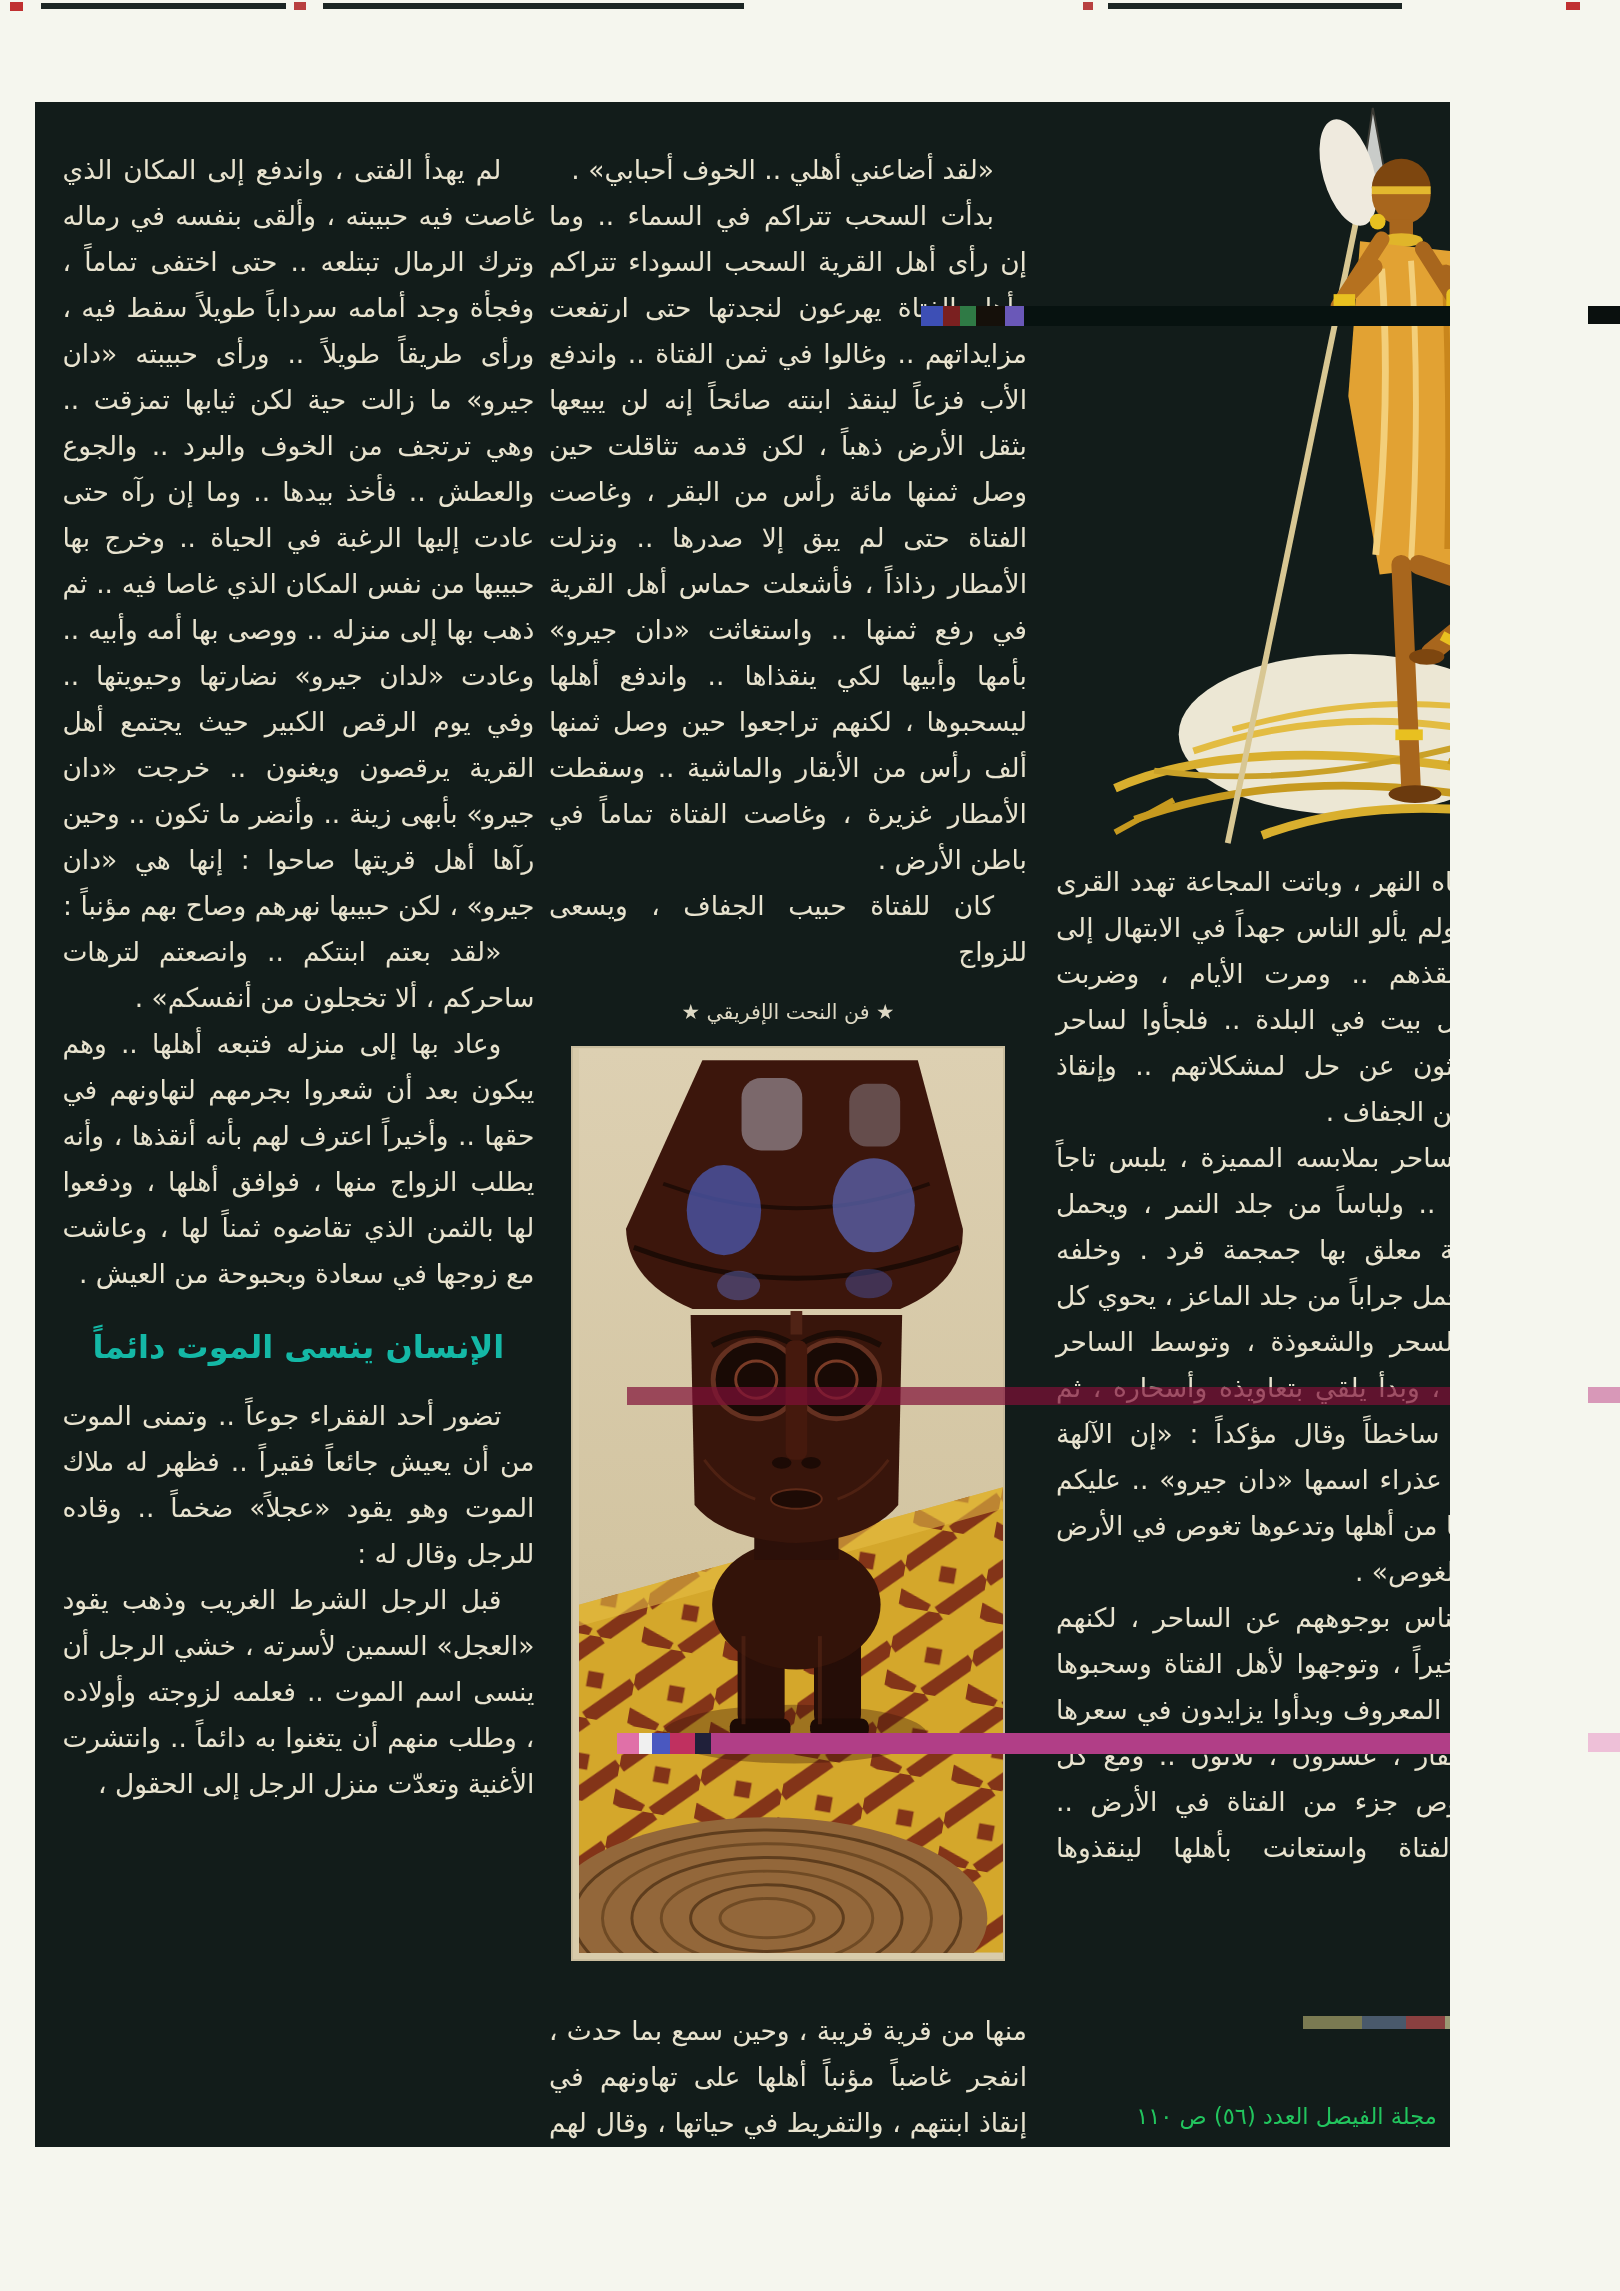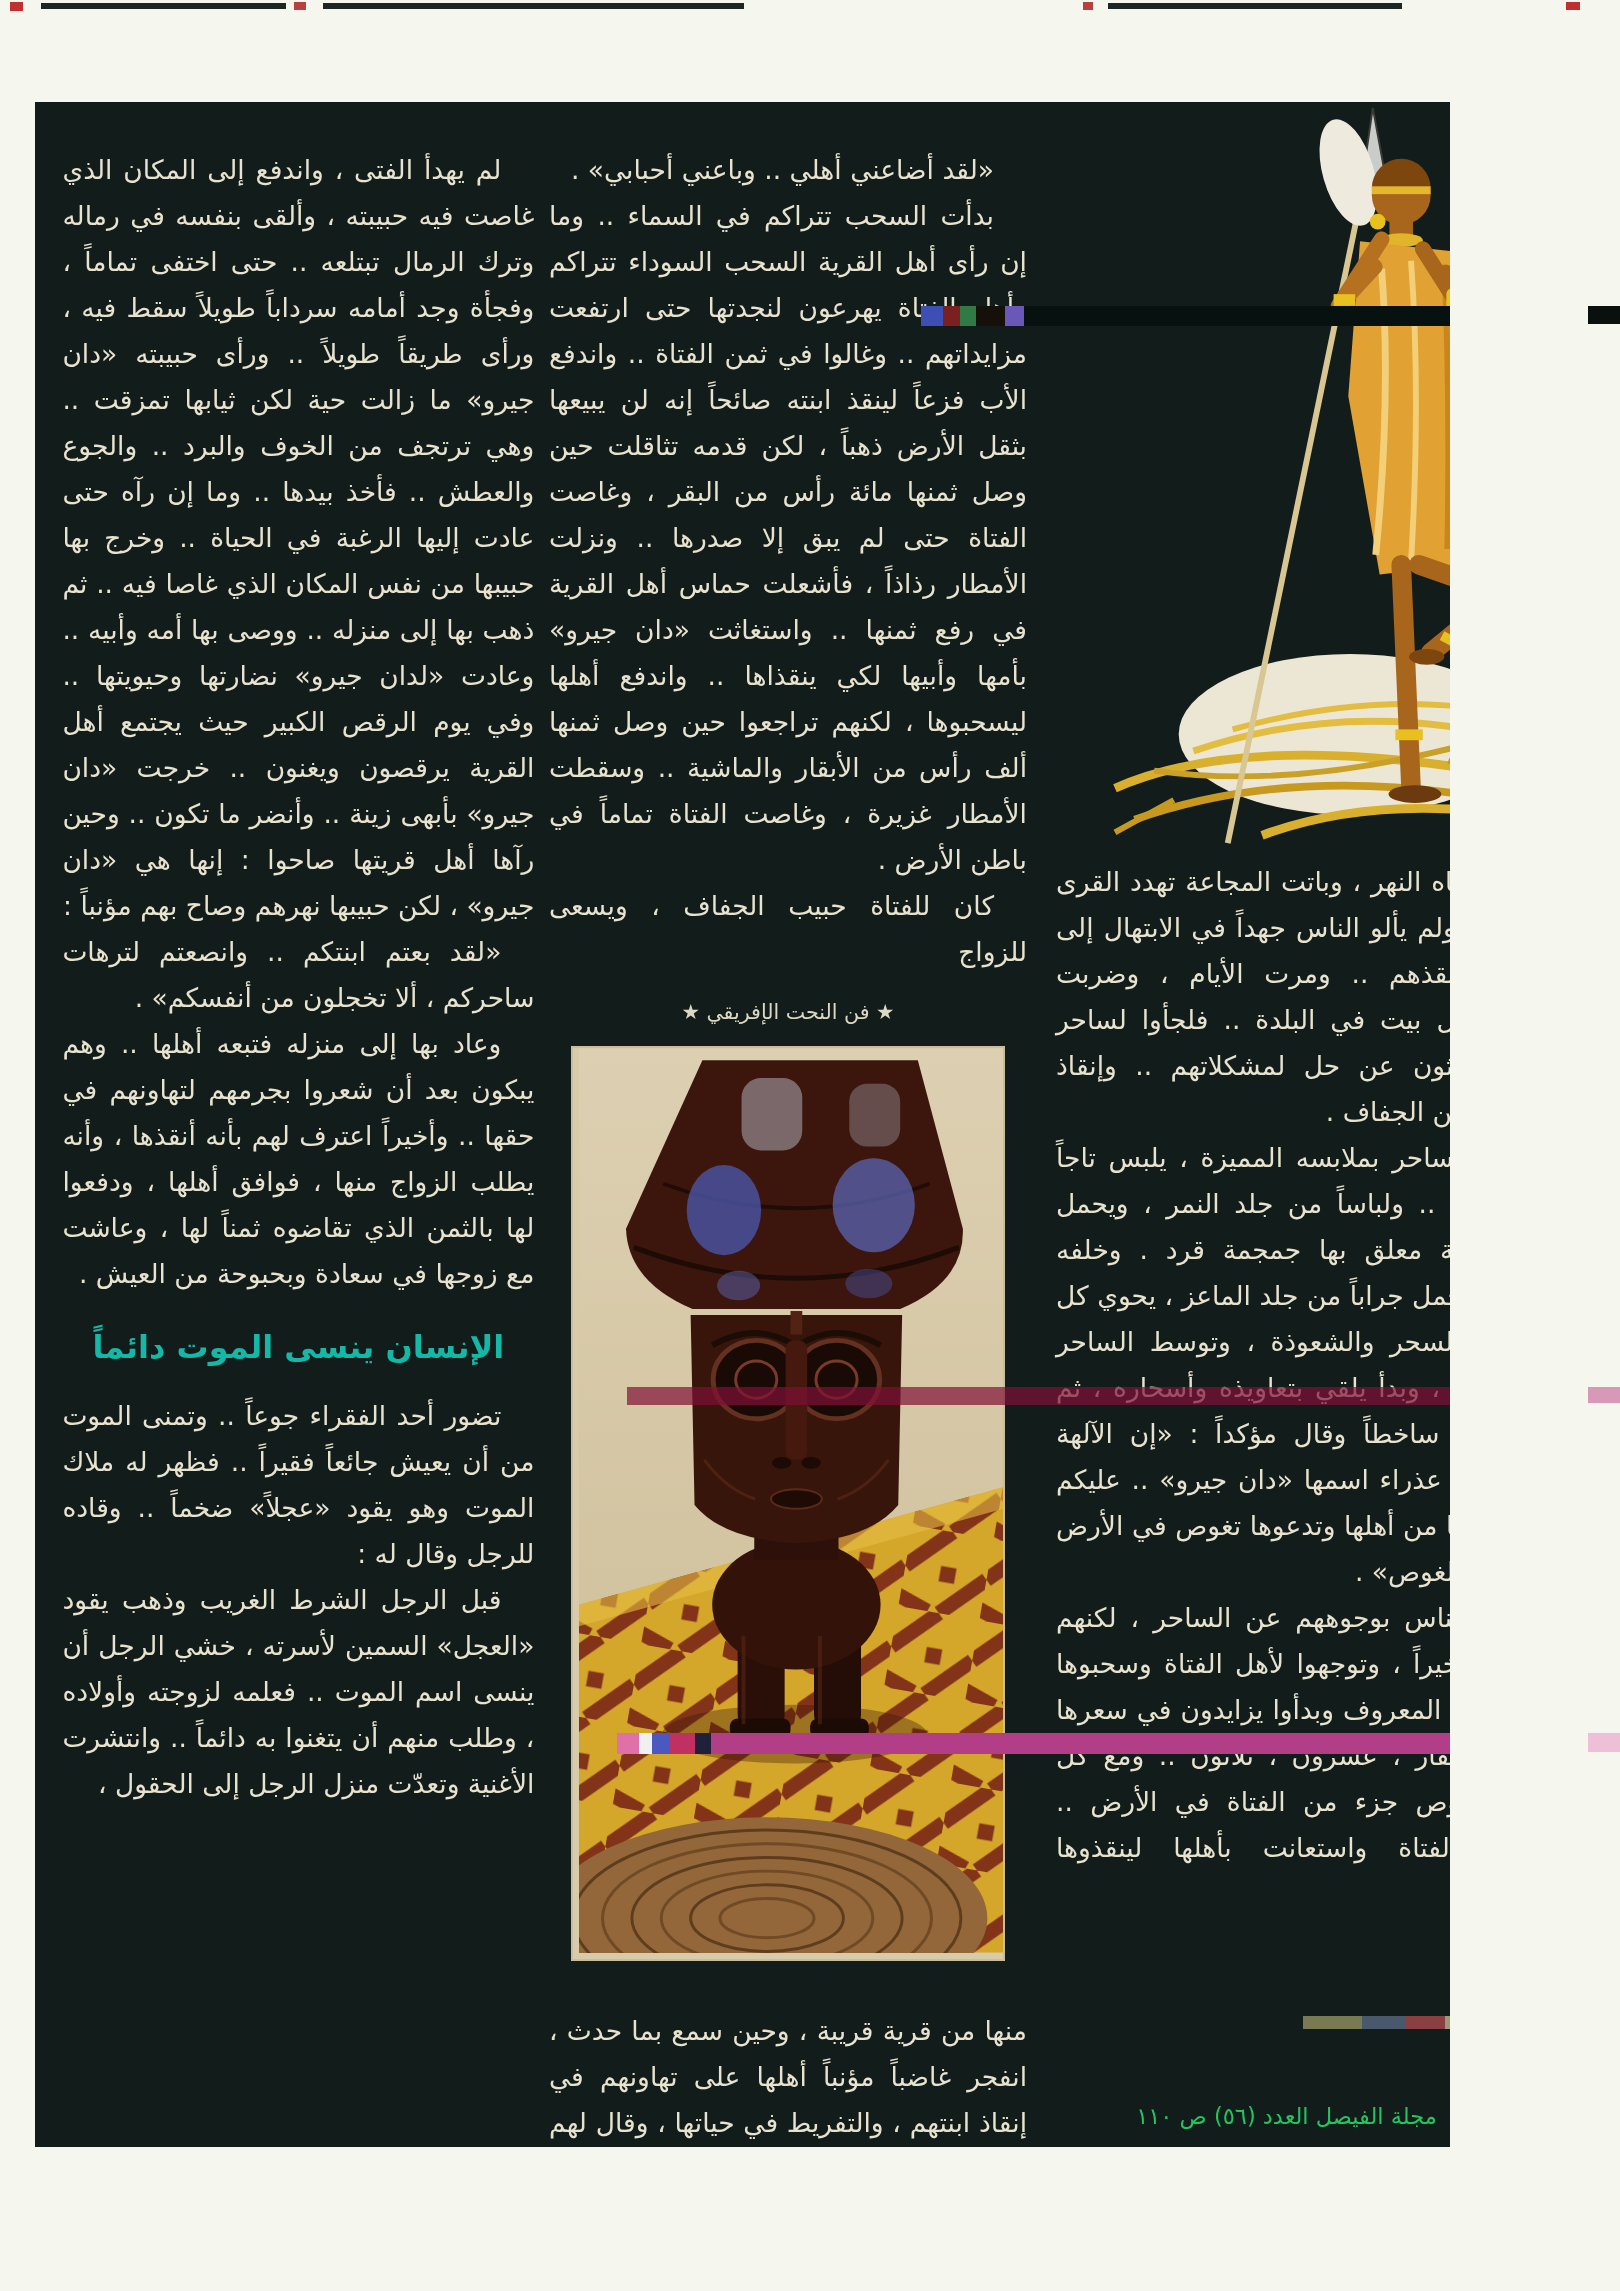--- a/index.html
+++ b/index.html
@@ -69,21 +69,21 @@
       <p class="p-body">«لقد بعتم ابنتكم .. وانصعتم لترهات ساحركم ، ألا تخجلون من أنفسكم» .</p>
       <p class="p-body">وعاد بها إلى منزله فتبعه أهلها .. وهم يبكون بعد أن شعروا بجرمهم لتهاونهم في حقها .. وأخيراً اعترف لهم بأنه أنقذها ، وأنه يطلب الزواج منها ، فوافق أهلها ، ودفعوا لها بالثمن الذي تقاضوه ثمناً لها ، وعاشت مع زوجها في سعادة وبحبوحة من العيش .</p>
       <p class="p-heading">الإنسان ينسى الموت دائماً</p>
       <p class="p-body">تضور أحد الفقراء جوعاً .. وتمنى الموت من أن يعيش جائعاً فقيراً .. فظهر له ملاك الموت وهو يقود «عجلاً» ضخماً .. وقاده للرجل وقال له :</p>
       <p class="p-body">قبل الرجل الشرط الغريب وذهب يقود «العجل» السمين لأسرته ، خشي الرجل أن ينسى اسم الموت .. فعلمه لزوجته وأولاده ، وطلب منهم أن يتغنوا به دائماً .. وانتشرت الأغنية وتعدّت منزل الرجل إلى الحقول ،</p>
     </div>
 
   <div class="col col-mid">
     <div>
 
-    <p class="p-body">«لقد أضاعني أهلي .. وباعني أحبابي» .</p>
+    <p class="p-body">«لقد أضاعني أهلي .. الخوف أحبابي» .</p>
         <p class="p-body">بدأت السحب تتراكم في السماء .. وما إن رأى أهل القرية السحب السوداء تتراكم وأهل الفتاة يهرعون لنجدتها حتى ارتفعت مزايداتهم .. وغالوا في ثمن الفتاة .. واندفع الأب فزعاً لينقذ ابنته صائحاً إنه لن يبيعها بثقل الأرض ذهباً ، لكن قدمه تثاقلت حين وصل ثمنها مائة رأس من البقر ، وغاصت الفتاة حتى لم يبق إلا صدرها .. ونزلت الأمطار رذاذاً ، فأشعلت حماس أهل القرية في رفع ثمنها .. واستغاثت «دان جيرو» بأمها وأبيها لكي ينقذاها .. واندفع أهلها ليسحبوها ، لكنهم تراجعوا حين وصل ثمنها ألف رأس من الأبقار والماشية .. وسقطت الأمطار غزيرة ، وغاصت الفتاة تماماً في باطن الأرض .</p>
         <p class="p-body">كان للفتاة حبيب الجفاف ، ويسعى للزواج</p>
         <p class="p-caption">★ فن النحت الإفريقي ★</p>
       </div>
 
     <div class="photo">
       <svg width="424" height="905" viewBox="0 0 433 923">
         <defs>
           <linearGradient id="bgGrad" x1="0" y1="0" x2="0" y2="1">
             <stop offset="0" stop-color="#ddd0b2"></stop>

